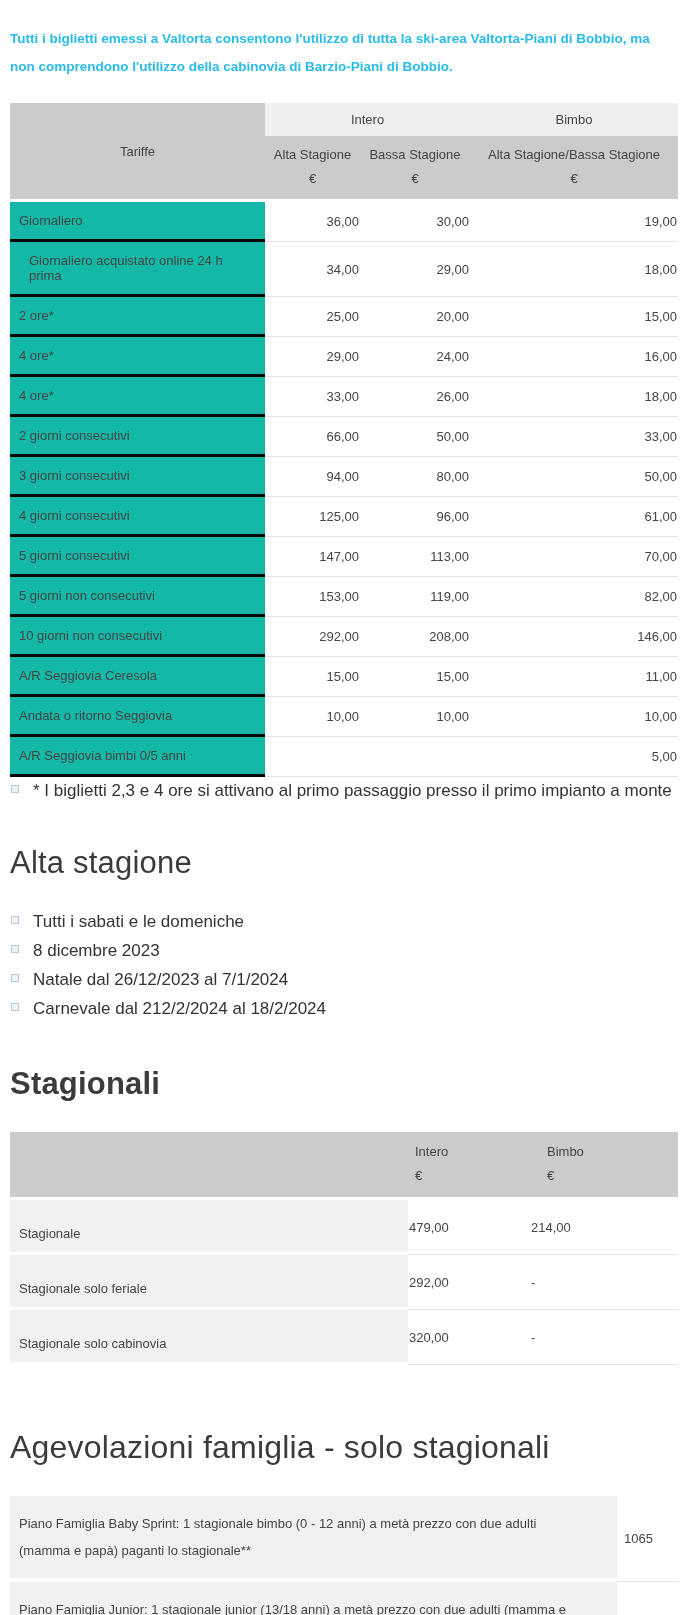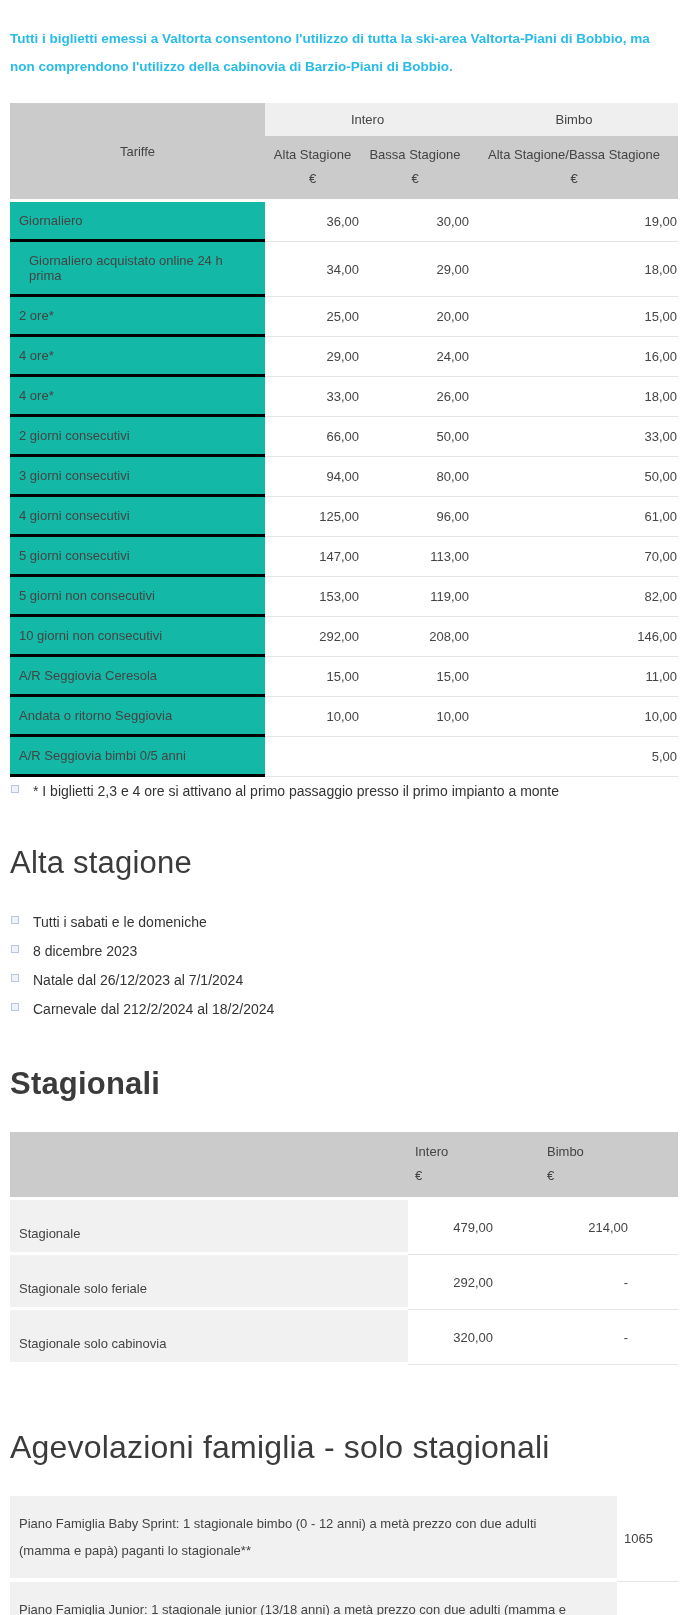--- a/index.html
+++ b/index.html
@@ -27,41 +27,41 @@
   .t1 .th-corner { background:#cbcbcb; text-align:center; border-bottom:3px solid #fff; }
   .t1 .th-group  { background:#efefef; text-align:center; height:33px; }
   .t1 .th-sub    { background:#cbcbcb; text-align:center; padding:9px 2px 11px; border-bottom:3px solid #fff; line-height:19px; }
   .t1 .cur { display:block; margin-top:5px; }
   .t1 td.lbl { background:#14b8a6; padding:11px 8px 11px 9px; border-bottom:3px solid #000000; height:37px; }
   .t1 td.lbl.indent { padding-left:19px; }
   .t1 td.val { text-align:right; border-bottom:1px solid #e4e4e4; height:37px; }
 
   
   ul.squares { list-style:none; margin:0; padding:0; }
-  ul.squares li { display:flex; align-items:flex-start; font-size:14px; color:#333; padding:6px 0 7px 0; line-height:16px; }
+  ul.squares li { display:flex; align-items:flex-start; font-size:17px; color:#333; padding:6px 0 7px 0; line-height:16px; }
   .sq { flex:none; width:8px; height:8px; border:1px solid #b9c8de; background:#eef2f9; margin:2px 14px 0 1px; }
   .footnote-list { margin-top:32px; }
 
   
   h2 {
     font-weight:300; font-size:31px; color:#3b3b3b; margin:0;
     letter-spacing:0.2px;
   }
   .h-alta { margin:39px 0 27px 0; }
   .h-stag { margin:42px 0 30px 0;font-weight:bold; }
   .h-agev { font-size:32px; margin:64px 0 30px 0; }
 
   
   .t2 col.c-lbl { width:398px; } .t2 col.c-int { width:122px; } .t2 col.c-bim { width:148px; }
   .t2 th { background:#cbcbcb; text-align:left; padding:10px 0 12px 0; border-bottom:3px solid #fff; line-height:19px; }
   .t2 .th-int { padding-left:7px; }
   .t2 .th-bim { padding-left:17px; }
   .t2 .cur { display:block; margin-top:5px; }
   .t2 td.lbl { background:#f1f1f1; padding:26px 0 11px 9px; border-bottom:3px solid #fff; height:37px; }
-  .t2 td.val { text-align:right; border-bottom:1px solid #e4e4e4; height:37px; }
+  .t2 td.val { text-align:left; border-bottom:1px solid #e4e4e4; height:37px; }
   .t2 td.v-int { padding-right:37px; }
   .t2 td.v-bim { padding-right:50px; }
 
   
   .t3 col.c-lbl { width:607px; } .t3 col.c-val { width:61px; }
   .t3 td.lbl { background:#f1f1f1; padding:14px 28px 14px 9px; border-bottom:4px solid #fff; line-height:27px; }
   .t3 td.val { text-align:right; padding-right:25px; border-bottom:1px solid #e4e4e4; }
 </style>
 </head>
 <body>

